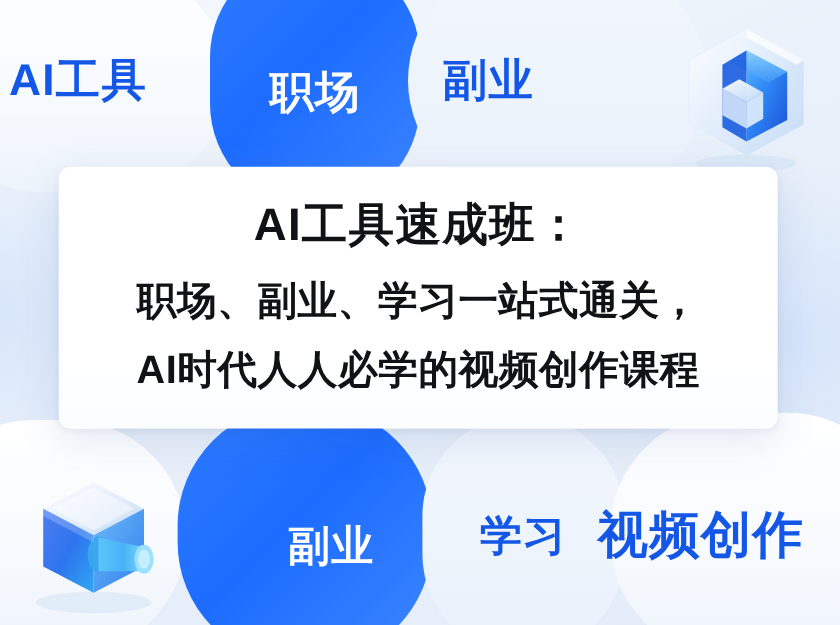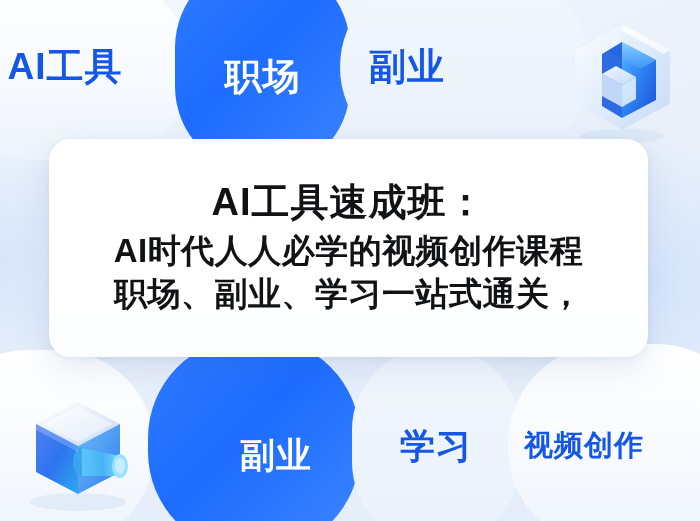--- a/index.html
+++ b/index.html
@@ -51,30 +51,31 @@
   .p-t3{left:340px;top:-30px;width:250px;height:194px;border-radius:97px;}
 
   
   .p-b1{left:-70px;top:-22px;width:225px;height:196px;border-radius:98px;}
   .p-b2{left:148px;top:-34px;width:212px;height:214px;border-radius:100px;}
   .p-b3{left:352px;top:-26px;width:168px;height:200px;border-radius:84px;}
   .p-b4{left:508px;top:-28px;width:248px;height:204px;border-radius:100px;}
 
   .t-top{font-size:37px;}
   .t-bottom{font-size:35px;}
-  .t-small{font-size:29px;}
+  .t-small{font-size:42px;}
 
   
   .card{
     position:absolute;left:49px;top:139px;width:599px;height:218px;
     background:linear-gradient(180deg,#ffffff 0%,#ffffff 70%,#fbfdff 100%);
-    border-radius:22px;
+    border-radius:10px;
     box-shadow:0 10px 34px rgba(54,92,160,.13), 0 2px 6px rgba(54,92,160,.07);
     display:flex;flex-direction:column;align-items:center;justify-content:center;
     z-index:6;
+    gap:14px;
   }
   .card-title{
     font-size:38px;font-weight:bold;color:#111215;letter-spacing:1px;
     line-height:1.18;margin:0 0 4px 0;
   }
   .card-line{
     font-size:33px;font-weight:bold;color:#111215;letter-spacing:.5px;
     line-height:1.32;margin:0;white-space:nowrap;
   }
 
@@ -153,22 +154,22 @@
       <path d="M50 66 L70 77 L84 69 L64 58 Z" fill="url(#gMini)"></path>
       <path d="M70 77 L84 69 L84 91 L70 99 Z" fill="#e6f0fc" opacity=".88"></path>
 
       <path d="M70 16 L118 42 L112 46 L70 23 Z" fill="#ffffff" opacity=".75"></path>
       <ellipse cx="70" cy="128" rx="42" ry="7" fill="#cddff5" opacity=".45"></ellipse>
     </svg>
   </div>
 
   <div class="card">
     <div class="card-title">AI工具速成班：</div>
+    <div class="card-line">职场、副业、学习一站式通关，</div>
     <div class="card-line">AI时代人人必学的视频创作课程</div>
-    <div class="card-line">职场、副业、学习一站式通关，</div>
   </div>
 
   <div class="row row-bottom">
 
     <div class="pill pill-white p-b1"></div>
 
     <div class="pill pill-blue p-b2">
       <span class="tag tag-white t-bottom" style="transform:translateX(22px);">副业</span>
     </div>
 

